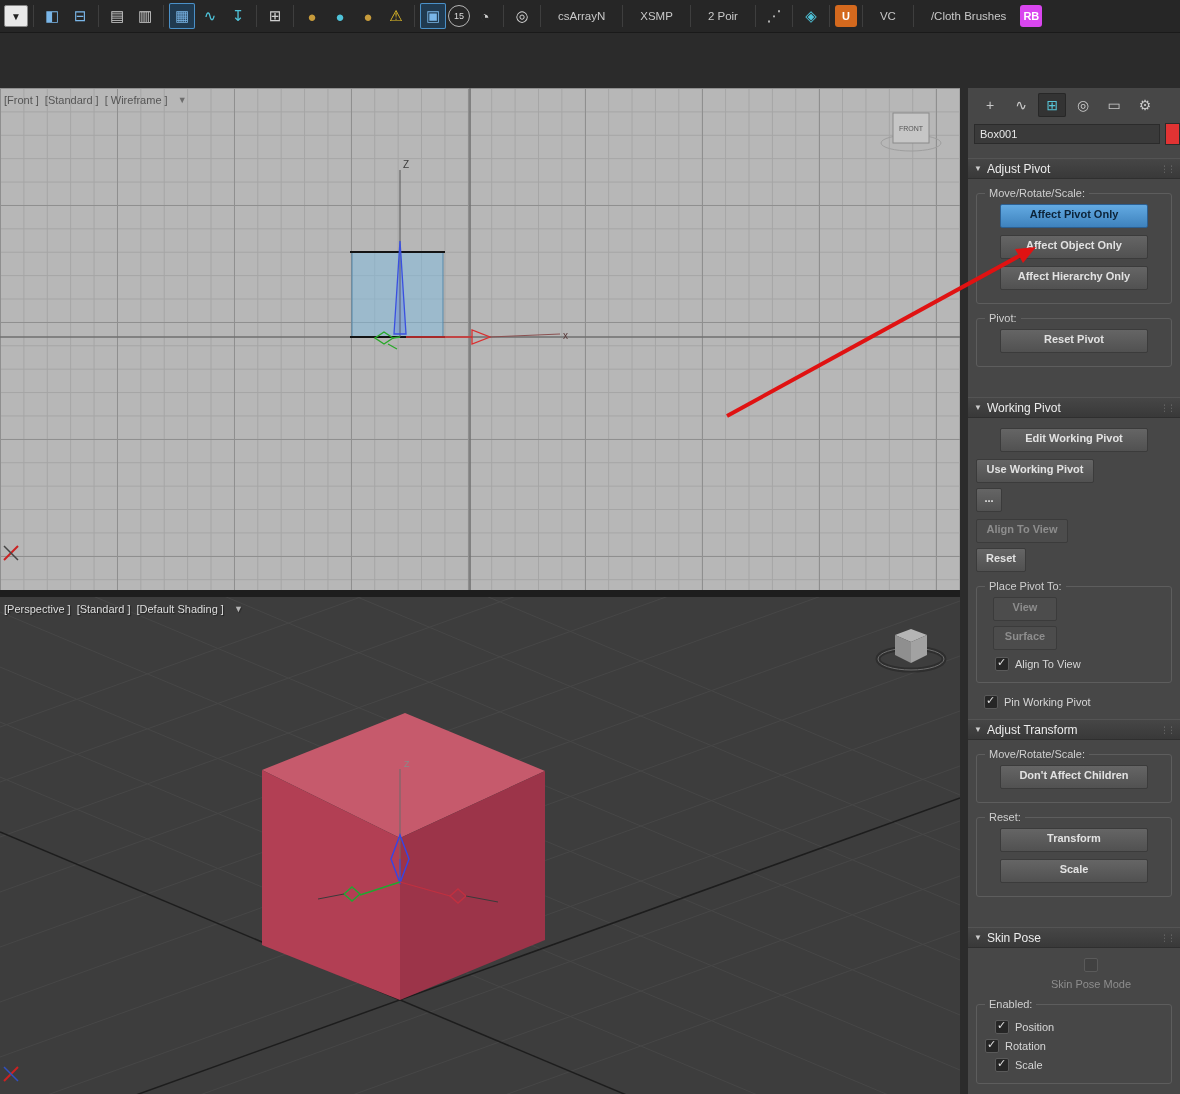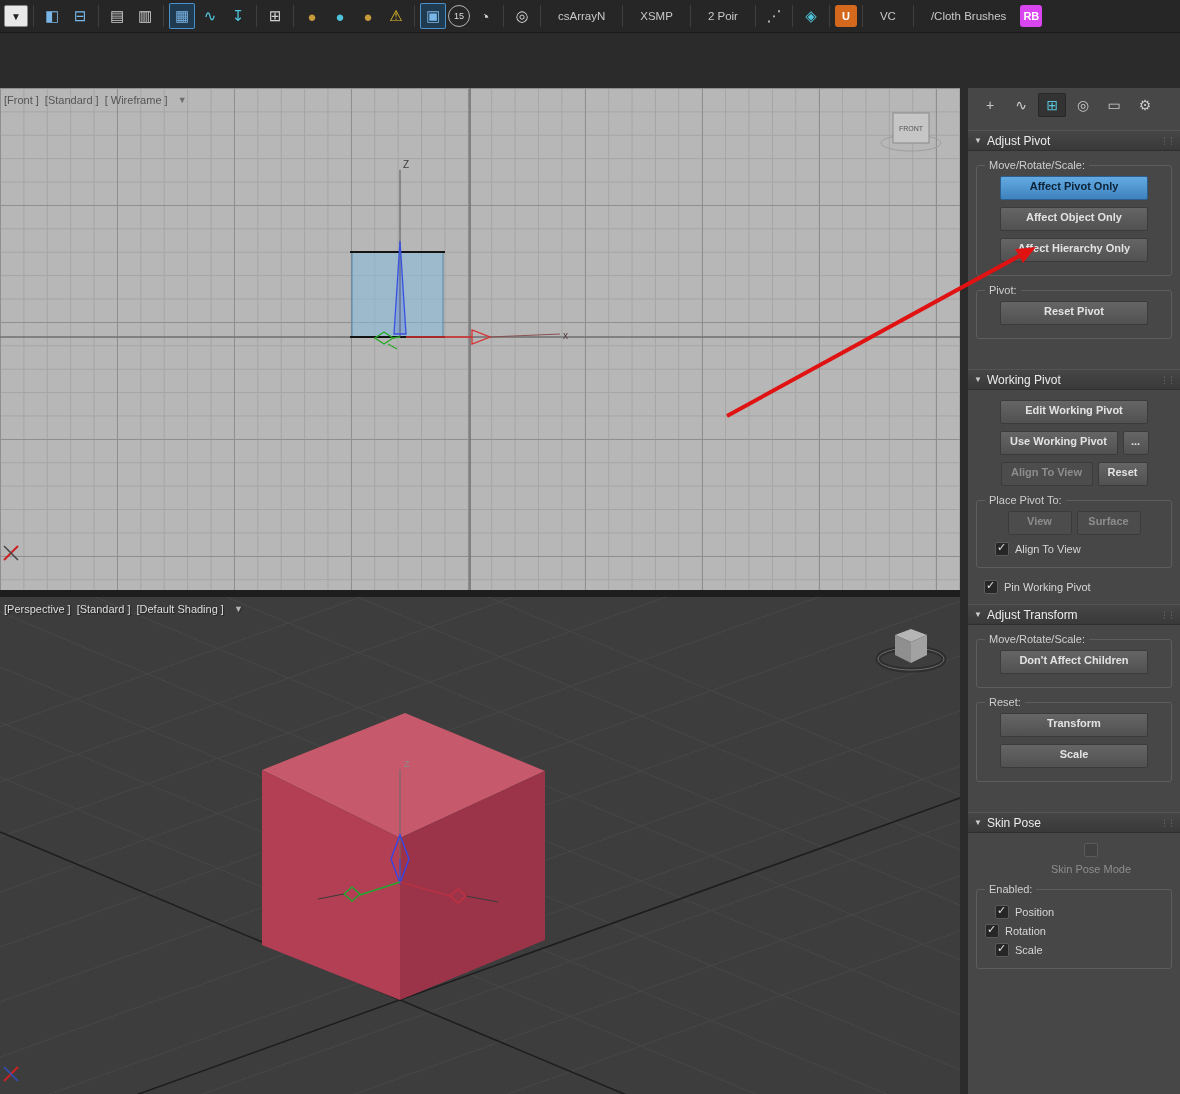--- a/index.html
+++ b/index.html
@@ -62,21 +62,21 @@
   .roll .grip{margin-left:auto;color:#6e6e6e;font-size:9px;letter-spacing:-2px;}
   .mt-lg{margin-top:30px;}
 
   .group{border:1px solid #5d5d5d;border-radius:3px;margin:14px 8px 12px;padding:10px 8px 6px;position:relative;}
   .legend{position:absolute;top:-7px;left:8px;background:#474747;padding:0 4px;font-size:11px;color:#cfcfcf;}
   .btn{display:block;width:148px;margin:0 auto 7px;height:24px;line-height:18px;text-align:center;
        font-size:11px;background:linear-gradient(#656565,#515151);border:1px solid #3b3b3b;
        border-radius:2px;color:#e2e2e2;box-sizing:border-box;font-weight:bold;}
   .btn.blue{background:linear-gradient(#63aae2,#3e82bd);color:#0c2338;border-color:#2c5f91;}
   .btn.disabled{background:#4c4c4c;color:#8d8d8d;}
-  .btn-row{display:flex;justify-content:center;gap:5px;margin:0 8px 7px;}
+  .btn-row{display:flex;justify-content:flex-start;gap:5px;margin:0 8px 7px;flex-direction:column;}
   .btn-row .btn{margin:0;}
   .w118{width:118px}.w26{width:26px}.w92{width:92px}.w50{width:50px}.w64{width:64px}
 
   .cb-row{display:flex;align-items:center;gap:6px;margin:5px 0 5px 16px;}
   .cb{width:12px;height:12px;background:#262626;border:1px solid #5a5a5a;border-radius:2px;
       position:relative;flex:none;}
   .cb.checked::after{content:"✓";position:absolute;left:1px;top:-2px;font-size:11px;color:#e2e2e2;}
   .cb.disabled{background:#414141;}
   .cb-label{font-size:11px;color:#d6d6d6;}
   .cb-label.disabled{color:#8d8d8d;}
@@ -249,20 +249,24 @@
 
     <div class="ptabs">
       <div class="ptab">+</div>
       <div class="ptab">∿</div>
       <div class="ptab active">⊞</div>
       <div class="ptab">◎</div>
       <div class="ptab">▭</div>
       <div class="ptab">⚙</div>
     </div>
 
+    <div class="name-row">
+      <input class="name-input" value="Box001" style="">
+      <div class="swatch" style="background:#e23333;"></div>
+    </div>
 
 
     <div class="roll">
       <span class="tri">▼</span>
       <span class="title">Adjust Pivot</span>
       <span class="grip">⋮⋮</span>
     </div>
     <div class="group">
       <span class="legend">Move/Rotate/Scale:</span>
       <div class="btn blue">Affect Pivot Only</div>

